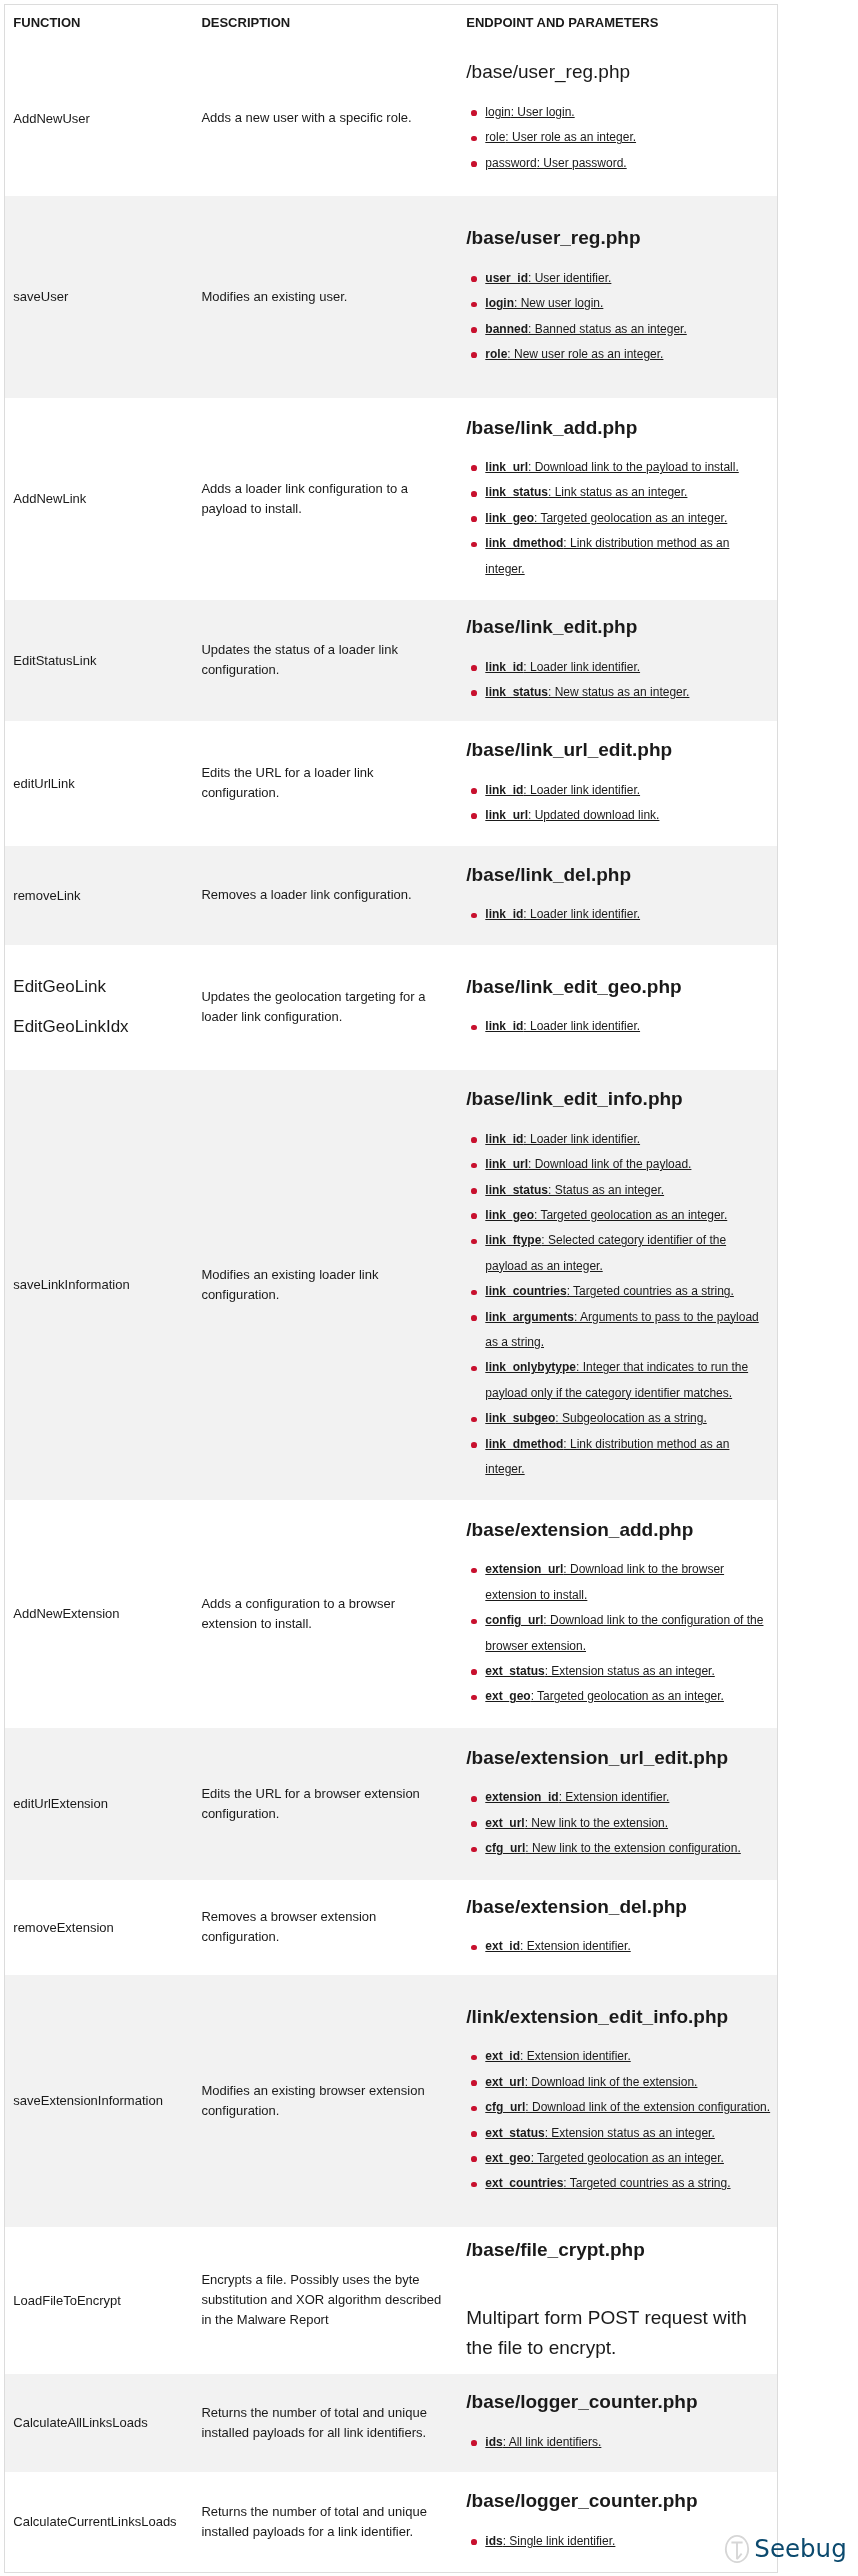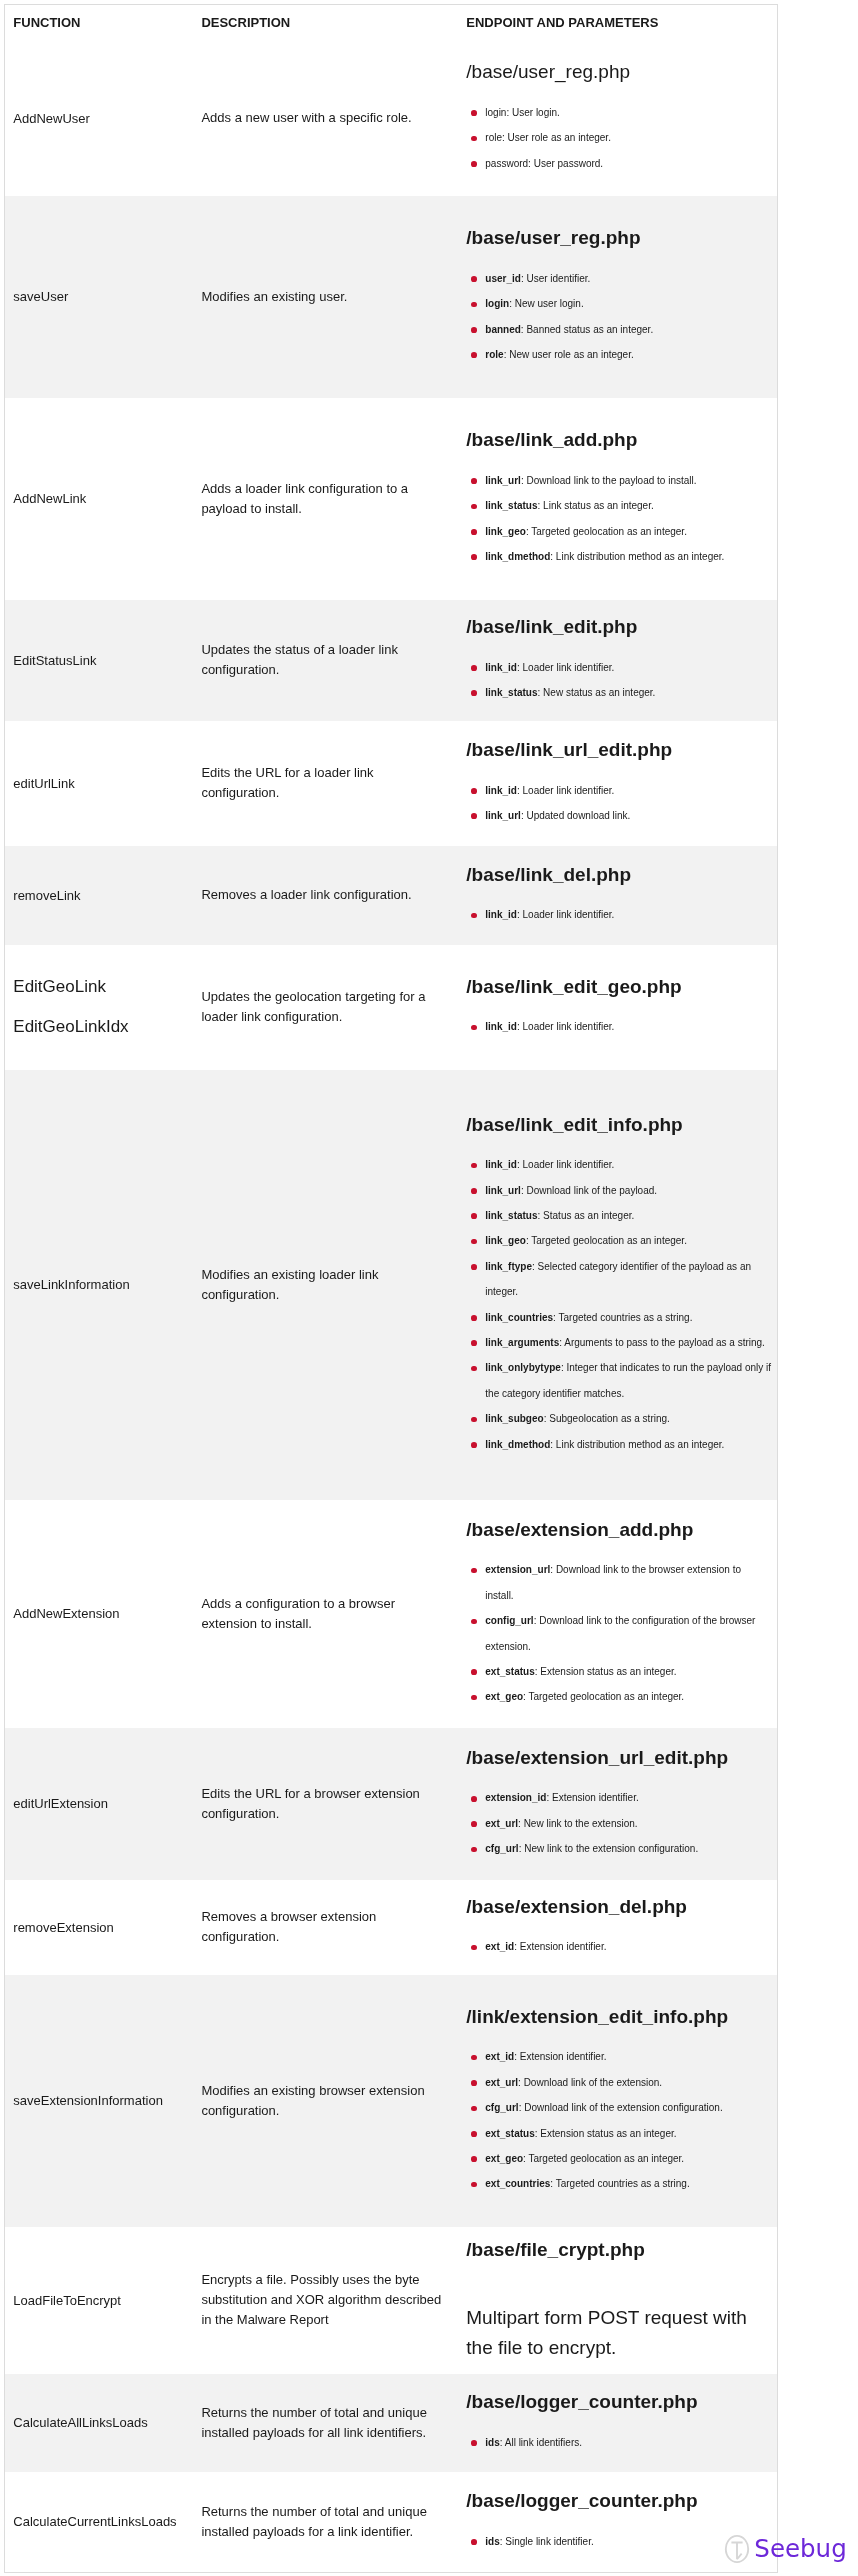--- a/index.html
+++ b/index.html
@@ -22,30 +22,30 @@
     .row.white { background: #ffffff; }
     .row.grey { background: #f2f2f2; }
     .fn { font-size: 13px; line-height: 19px; }
     .fn.big { font-size: 17px; line-height: 22.6px; }
     .fn.big + .fn.big { margin-top: 18px; }
     .desc { font-size: 13px; line-height: 20px; }
     .ep { font-size: 19px; line-height: 24.5px; margin: 0 0 15px 0; font-weight: bold; }
     .ep.plain { font-weight: normal; }
     ul.params { list-style: none; margin: 0; padding: 0; }
     ul.params li {
-      position: relative; padding-left: 19px; font-size: 10px; line-height: 25.4px;
+      position: relative; padding-left: 19px; font-size: 12px; line-height: 25.4px; text-decoration: underline;
     }
     ul.params li .dot {
       position: absolute; left: 4.7px; top: 10.4px; width: 5.7px; height: 5.7px; border-radius: 50%;
     }
     ul.params li b { font-weight: bold; text-align: right; }
     .note { font-size: 19px; line-height: 30px; margin-top: 41px; }
     .watermark {
       position: absolute; right: 11.3px; bottom: 11.3px; display: flex; align-items: center;
-      color: #6d28d9; font-size: 24.5px; font-family: "DejaVu Sans", sans-serif;
+      color: #0c4a6e; font-size: 24.5px; font-family: "DejaVu Sans", sans-serif;
     }
     .watermark svg { margin-right: 3.8px; }
   </style>
 </head>
 <body>
 
 <div class="tbl">
   <div class="hdr">
     <div class="c c1">FUNCTION</div>
     <div class="c c2">DESCRIPTION</div>

